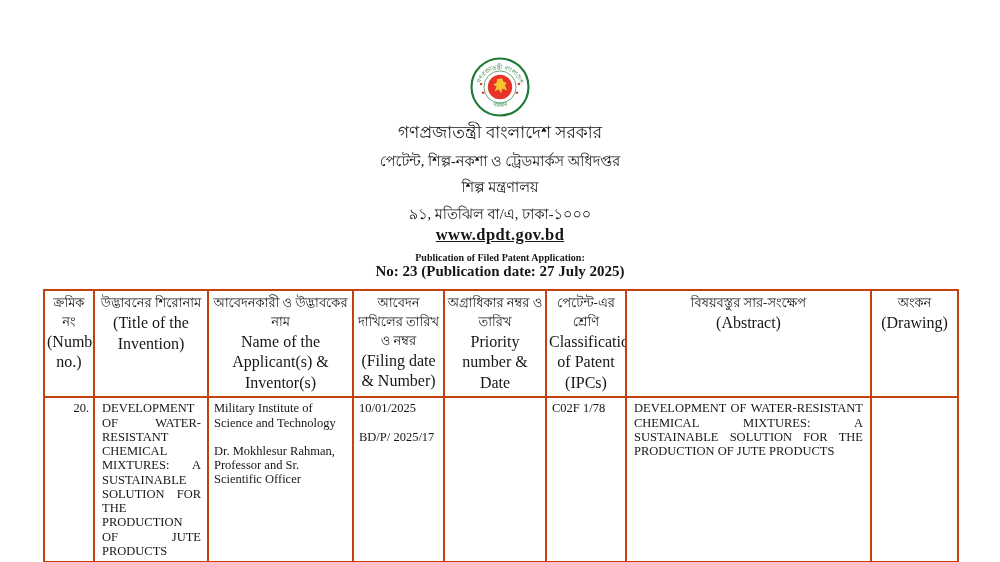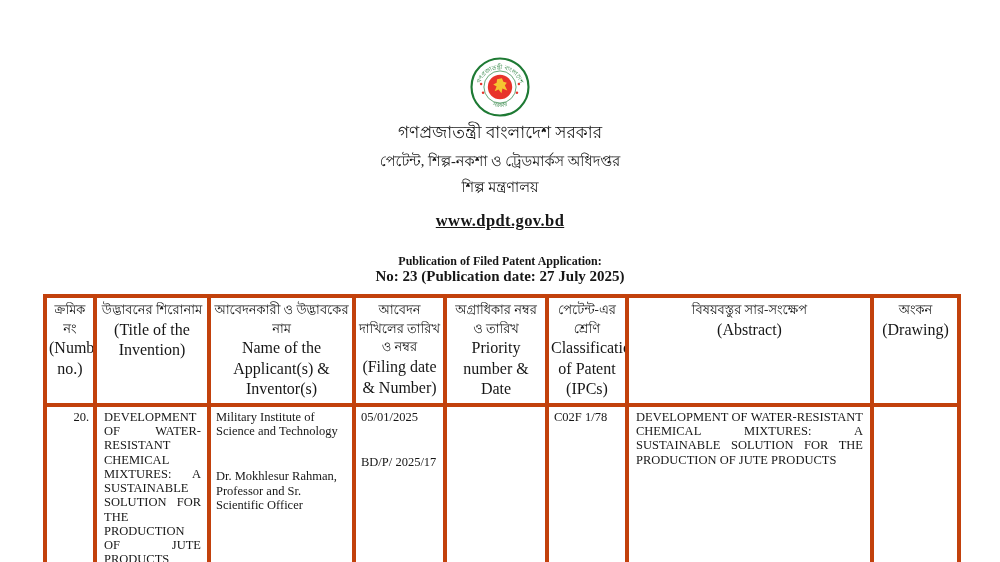--- a/index.html
+++ b/index.html
@@ -10,45 +10,45 @@
     color: #161616;
   }
   .page { width: 1000px; height: 562px; position: relative; overflow: hidden; background: #fff; }
 
   .doc-header { text-align: center; padding-top: 56px; line-height: 1.15; }
   .logo-svg { display: block; margin: 0 auto; }
   .gov-name { font-size: 17px; font-weight: normal; margin-top: 5px; }
   .bn-line  { font-size: 14.5px; margin-top: 10px; }
   .website-link {
     display: inline-block; font-size: 16.5px; font-weight: bold;
-    text-decoration: underline; color: #161616; margin-top: 16px; letter-spacing: .4px;
+    text-decoration: underline; color: #161616; margin-top: 3px; letter-spacing: .4px;
     cursor: pointer;
   }
-  .pub-title  { font-size: 12px; font-weight: bold; margin-top: 24px; line-height: 1.07; }
+  .pub-title  { font-size: 10px; font-weight: bold; margin-top: 8px; line-height: 1.07; }
   .pub-title2 { font-size: 15px; font-weight: bold; line-height: 1.07; text-align: center; }
 
   table.patent-table {
     border-collapse: collapse; table-layout: fixed;
     width: 914px; margin: 10px 0 0 43px;
   }
   .patent-table th, .patent-table td {
-    border: 4px solid #c2410c; vertical-align: top; overflow: hidden;
+    border: 2px solid #c2410c; vertical-align: top; overflow: hidden;
   }
   .patent-table thead th {
     height: 82px; padding: 3px 2px; font-weight: normal;
     text-align: center; border-bottom: 1.5px solid #3d3d3d;
   }
   .h-bn { font-size: 13px; line-height: 1.45; }
   .h-en { font-size: 16px; line-height: 1.28; }
   .patent-table tbody tr { height: 136px; }
   .patent-table tbody td { font-size: 12.5px; line-height: 1.14; padding: 3px 5px; }
   .c-serial   { text-align: right; padding: 3px 4px 3px 2px !important; }
   .c-title    { text-align: justify; padding: 3px 6px 3px 7px !important; }
   .c-abstract { text-align: justify; padding: 3px 7px !important; }
-  .para-gap   { margin-top: 31px; }
+  .para-gap   { margin-top: 14px; }
 </style>
 </head>
 <body>
 
 <div class="page">
 
   <div class="doc-header">
 
     <svg class="logo-svg" width="62" height="62" viewBox="0 0 64 64">
       <circle cx="32" cy="32" r="29.4" fill="#ffffff" stroke-width="2.2" stroke="#1e7a34"></circle>
@@ -67,20 +67,21 @@
         <textPath href="#arcTop" startOffset="50%">গণপ্রজাতন্ত্রী বাংলাদেশ</textPath>
       </text>
       <text font-size="6" text-anchor="middle" fill="#1e7a34">
         <textPath href="#arcBot" startOffset="50%">সরকার</textPath>
       </text>
     </svg>
 
     <div class="gov-name">গণপ্রজাতন্ত্রী বাংলাদেশ সরকার</div>
     <div class="bn-line">পেটেন্ট, শিল্প-নকশা ও ট্রেডমার্কস অধিদপ্তর</div>
     <div class="bn-line">শিল্প মন্ত্রণালয়</div>
+    <div class="bn-line">৯১, মতিঝিল বা/এ, ঢাকা-১০০০</div>
     <div>
       <a class="website-link">www.dpdt.gov.bd</a>
     </div>
 
     <div class="pub-title">Publication of Filed Patent Application:</div>
     <div class="pub-title2">No: 23 (Publication date: 27 July 2025)</div>
   </div>
 
   <table class="patent-table">
     <colgroup>
@@ -131,21 +132,21 @@
     </thead>
     <tbody>
       <tr>
         <td class="c-serial">20.</td>
         <td class="c-title">DEVELOPMENT OF WATER-RESISTANT CHEMICAL MIXTURES: A SUSTAINABLE SOLUTION FOR THE PRODUCTION OF JUTE PRODUCTS</td>
         <td>
           <div>Military Institute of Science and Technology</div>
           <div class="para-gap">Dr. Mokhlesur Rahman, Professor and Sr. Scientific Officer</div>
         </td>
         <td>
-          <div>05/01/2025</div>
+          <div>10/01/2025</div>
           <div class="para-gap">BD/P/ 2025/17</div>
         </td>
         <td></td>
         <td>C02F 1/78</td>
         <td class="c-abstract">DEVELOPMENT OF WATER-RESISTANT CHEMICAL MIXTURES: A SUSTAINABLE SOLUTION FOR THE PRODUCTION OF JUTE PRODUCTS</td>
         <td></td>
       </tr>
     </tbody>
   </table>
 

